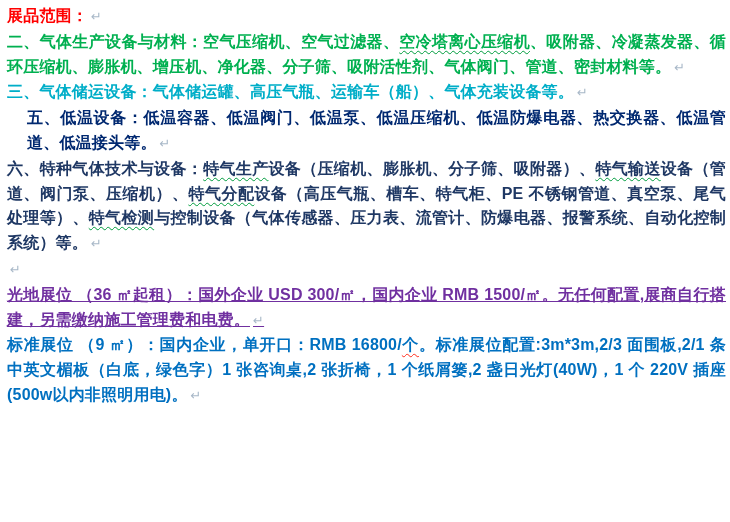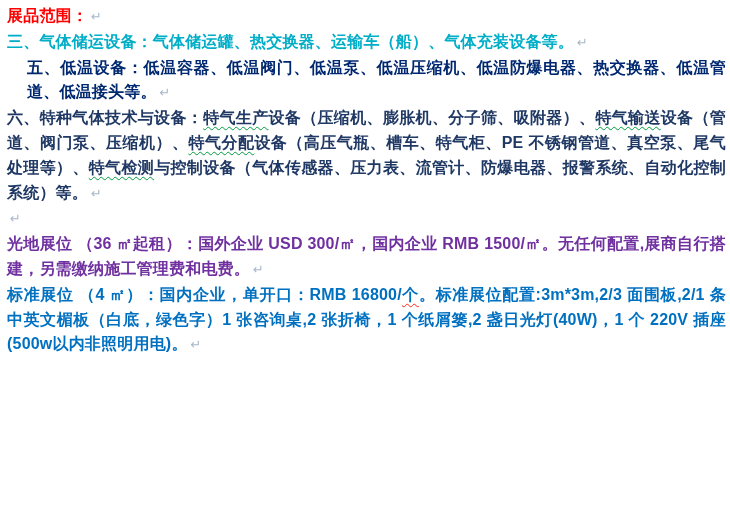--- a/index.html
+++ b/index.html
@@ -53,20 +53,21 @@
     padding-left: 3px;
     vertical-align: baseline;
   }
 </style>
 </head>
 <body>
 
 <div class="doc">
   <div>
       <p class="para" style="color: rgb(255, 0, 0);"><span class="run">展品范围：</span><span class="pilcrow" style="color: rgb(168, 184, 200);">↵</span></p>
-      <p class="para" style="color: rgb(0, 174, 200);"><span class="run">三、气体储运设备：气体储运罐、热交换器、运输车（船）、气体充装设备等。</span><span class="pilcrow" style="color: rgb(168, 184, 200);">↵</span></p>
+      <p class="para" style="color: rgb(0, 176, 80);"><span class="run">二、气体生产设备与材料：空气压缩机、空气过滤器、</span><span class="run wavy-green">空冷塔离心压缩机</span><span class="run">、吸附器、冷凝蒸发器、循环压缩机、膨胀机、增压机、净化器、分子筛、吸附活性剂、气体阀门、管道、密封材料等。</span><span class="pilcrow" style="color: rgb(168, 184, 200);">↵</span></p>
+      <p class="para" style="color: rgb(0, 174, 200);"><span class="run">三、气体储运设备：气体储运罐、高压气瓶、运输车（船）、气体充装设备等。</span><span class="pilcrow" style="color: rgb(168, 184, 200);">↵</span></p>
       <p class="para" style="color: rgb(0, 40, 112); margin-left: 20px;"><span class="run">五、低温设备：低温容器、低温阀门、低温泵、低温压缩机、低温防爆电器、热交换器、低温管道、低温接头等。</span><span class="pilcrow" style="color: rgb(168, 184, 200);">↵</span></p>
       <p class="para" style="color: rgb(31, 56, 100);"><span class="run">六、特种气体技术与设备：</span><span class="run wavy-green">特气生产</span><span class="run">设备（压缩机、膨胀机、分子筛、吸附器）、</span><span class="run wavy-green">特气输送</span><span class="run">设备（管道、阀门泵、压缩机）、</span><span class="run wavy-green">特气分配</span><span class="run">设备（高压气瓶、槽车、特气柜、PE 不锈钢管道、真空泵、尾气处理等）、</span><span class="run wavy-green">特气检测</span><span class="run">与控制设备（气体传感器、压力表、流管计、防爆电器、报警系统、自动化控制系统）等。</span><span class="pilcrow" style="color: rgb(168, 184, 200);">↵</span></p>
       <p class="para" style="color: rgb(0, 0, 0);"><span class="pilcrow" style="color: rgb(168, 184, 200);">↵</span></p>
-      <p class="para" style="color: rgb(112, 48, 160);"><span class="run">光地展位 （36 ㎡起租）：国外企业 USD 300/㎡，国内企业 RMB 1500/㎡。无任何配置,展商自行搭建，另需缴纳施工管理费和电费。</span><span class="pilcrow" style="color: rgb(168, 184, 200);">↵</span></p>
-      <p class="para" style="color: rgb(0, 112, 192);"><span class="run">标准展位 （4 ㎡）：国内企业，单开口：RMB 16800/</span><span class="run wavy-red">个</span><span class="run">。标准展位配置:3m*3m,2/3 面围板,2/1 条中英文楣板（白底，绿色字）1 张咨询桌,2 张折椅，1 个纸屑篓,2 盏日光灯(40W)，1 个 220V 插座(500w以内非照明用电)。</span><span class="pilcrow" style="color: rgb(168, 184, 200);">↵</span></p>
+      <p class="para" style="color: rgb(112, 48, 160); text-decoration: underline;"><span class="run">光地展位 （36 ㎡起租）：国外企业 USD 300/㎡，国内企业 RMB 1500/㎡。无任何配置,展商自行搭建，另需缴纳施工管理费和电费。</span><span class="pilcrow" style="color: rgb(168, 184, 200);">↵</span></p>
+      <p class="para" style="color: rgb(0, 112, 192);"><span class="run">标准展位 （9 ㎡）：国内企业，单开口：RMB 16800/</span><span class="run wavy-red">个</span><span class="run">。标准展位配置:3m*3m,2/3 面围板,2/1 条中英文楣板（白底，绿色字）1 张咨询桌,2 张折椅，1 个纸屑篓,2 盏日光灯(40W)，1 个 220V 插座(500w以内非照明用电)。</span><span class="pilcrow" style="color: rgb(168, 184, 200);">↵</span></p>
     </div>
 </div>
 
 </body></html>

